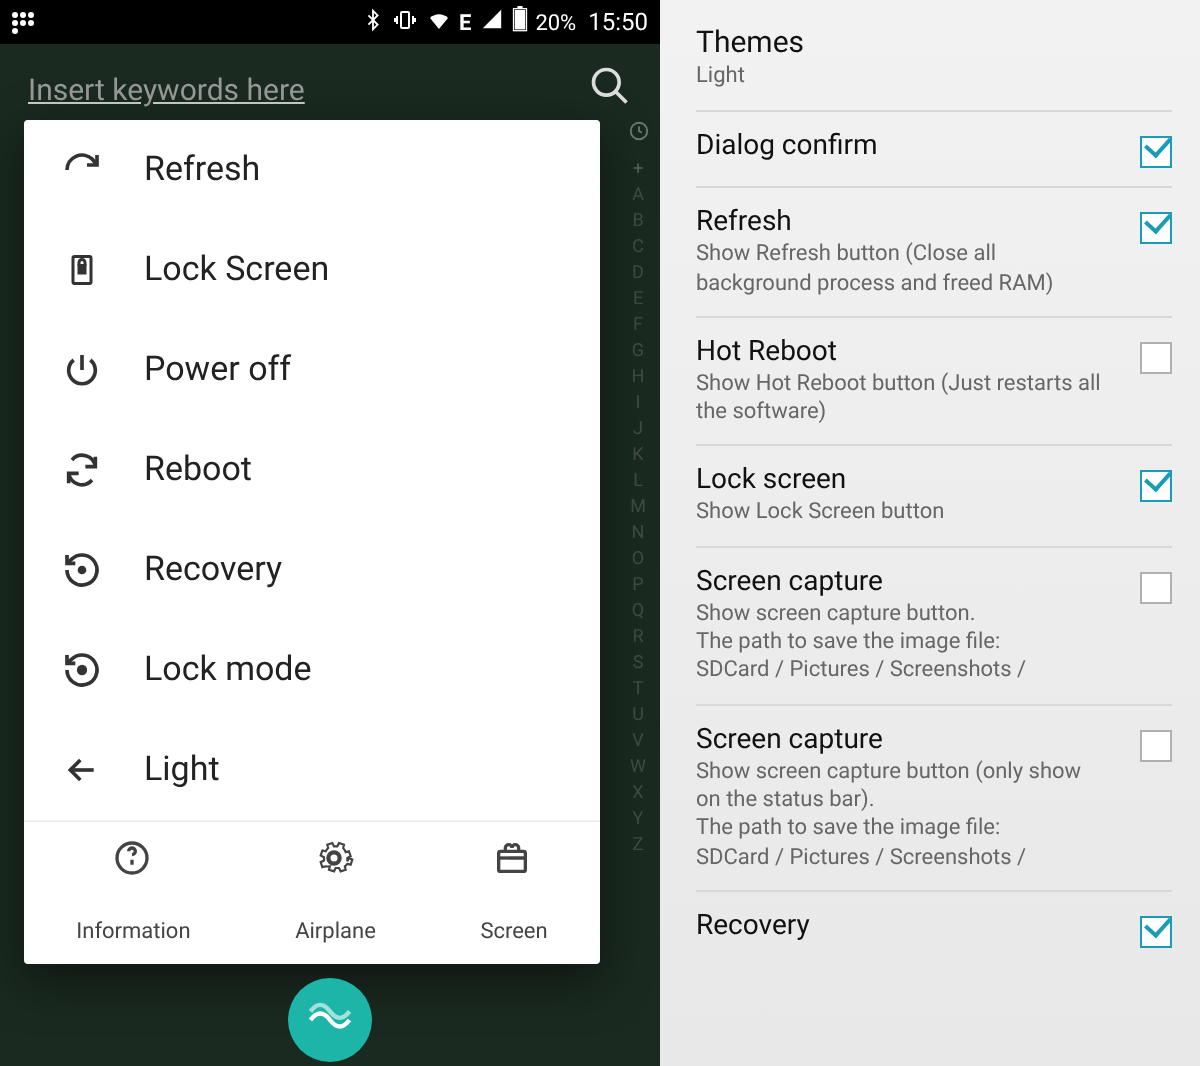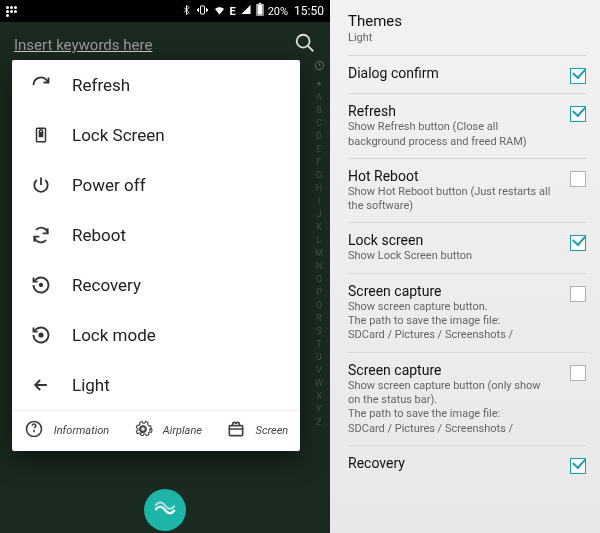--- a/index.html
+++ b/index.html
@@ -21,21 +21,21 @@
 .az-strip { position: absolute; right: 4px; top: 60px; bottom: 60px; width: 14px; color: #888; font-size: 9px; line-height: 13px; text-align: center; pointer-events: none; }
 .az-strip div { opacity: 0.6; }
 .clock-icon { margin-bottom: 3px; }
 
 .dialog { position: absolute; left: 12px; right: 30px; top: 60px; background: #fff; border-radius: 2px; box-shadow: 0 8px 24px rgba(0,0,0,0.5); overflow: hidden; }
 .dialog-item { display: flex; align-items: center; padding: 14px 18px; gap: 20px; cursor: pointer; }
 .dialog-icon { width: 22px; height: 22px; display: flex; align-items: center; justify-content: center; color: #333; flex-shrink: 0; }
 .dialog-label { font-size: 17px; color: #222; }
 
 .bottom-bar { display: flex; justify-content: space-around; padding: 8px 0 10px; border-top: 1px solid #eee; }
-.bottom-item { display: flex; align-items: center; gap: 8px; cursor: pointer; font-style: italic; }
+.bottom-item { display: flex; flex-direction: column; align-items: center; gap: 18px; cursor: pointer; }
 .bottom-icon { width: 22px; height: 22px; color: #444; }
 .bottom-label { font-size: 11px; color: #444; }
 
 .swift-blob { position: absolute; bottom: 2px; left: 50%; transform: translateX(-50%); width: 42px; height: 42px; border-radius: 50%; background: #1db5a8; display: flex; align-items: center; justify-content: center; }
 
 
 .settings-right { flex: 1; height: 533px; background: linear-gradient(#f2f2f2,#e8e8e8); overflow-y: hidden; padding: 12px 14px 16px 18px; }
 .setting-row { display: flex; align-items: flex-start; padding: 9px 0; border-bottom: 1px solid #d8d8d8; gap: 19px; }
 .setting-row:last-child { border-bottom: none; }
 .setting-text { flex: 1; }

